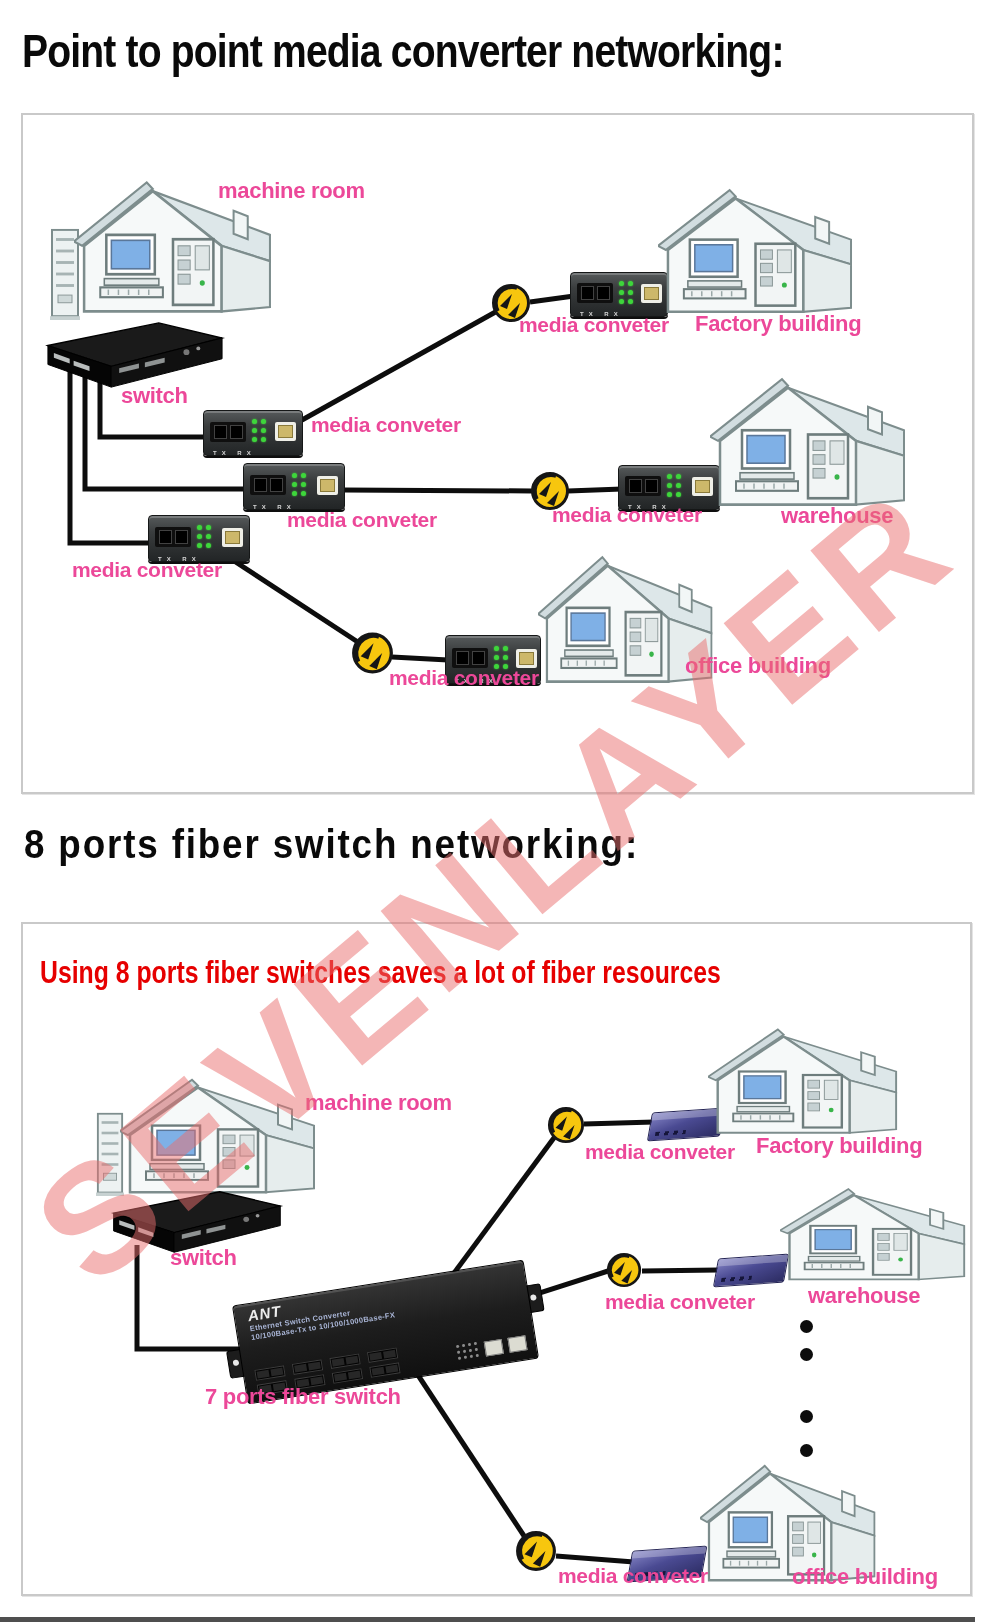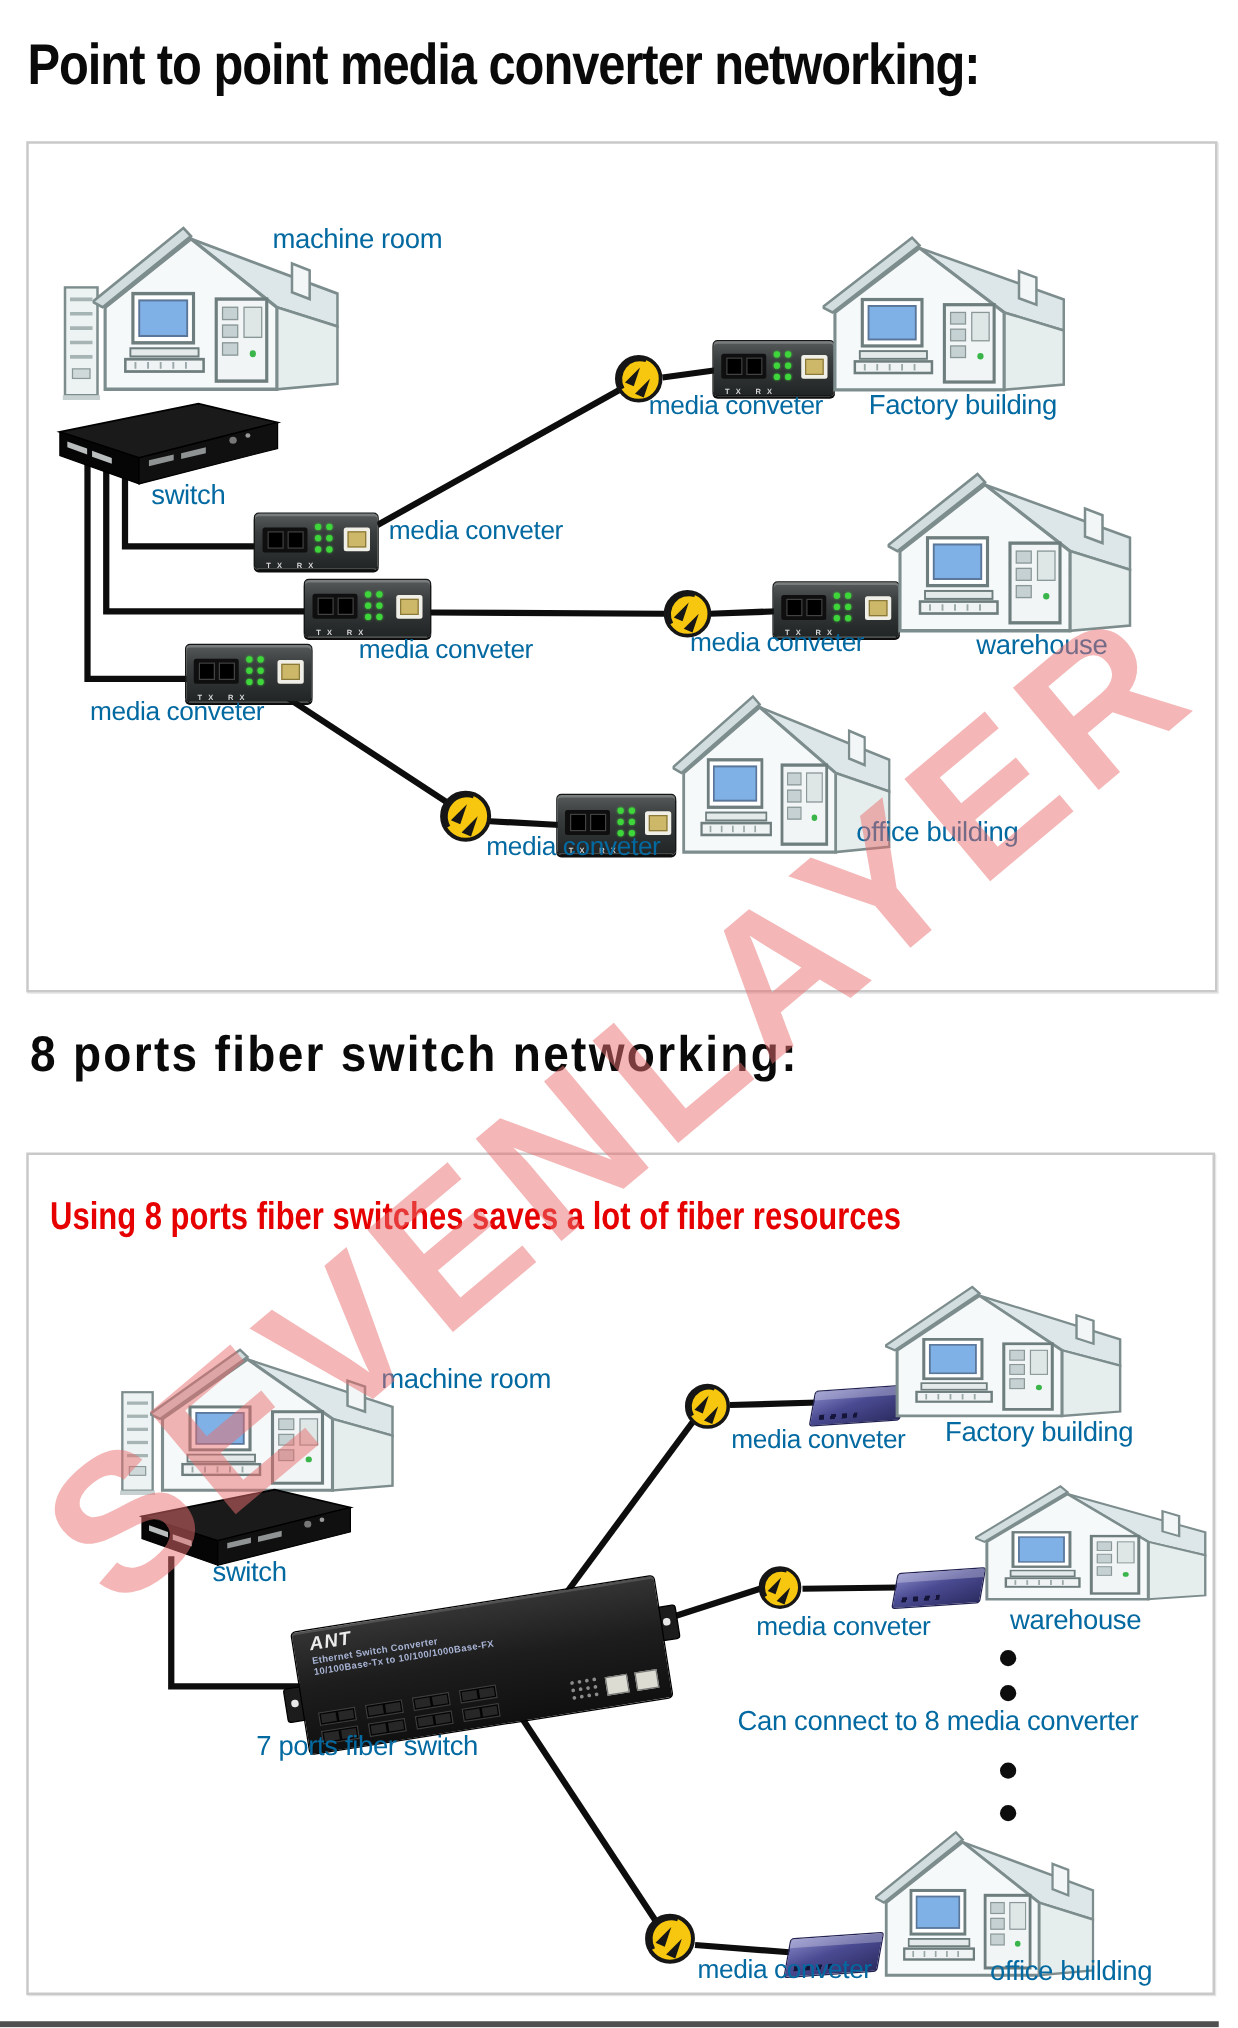--- a/index.html
+++ b/index.html
@@ -6,21 +6,21 @@
   .page{position:relative;width:990px;height:1622px;background:#ffffff;overflow:hidden;
         font-family:"Liberation Sans",sans-serif;}
 
   
   .title1{position:absolute;left:22px;top:24px;font-size:46px;font-weight:700;color:#0a0a0a;
           letter-spacing:-1px;transform:scaleX(.85);transform-origin:left top;white-space:nowrap;z-index:3;}
   .title2{position:absolute;left:24px;top:822px;font-size:40px;font-weight:700;color:#0a0a0a;
           letter-spacing:2px;transform:scaleX(.92);transform-origin:left top;white-space:nowrap;z-index:3;}
   .rednote{position:absolute;left:40px;top:955px;font-size:31px;font-weight:700;color:#e60000;
            transform:scaleX(.8);transform-origin:left top;white-space:nowrap;z-index:3;}
-  .lbl{position:absolute;font-size:21px;font-weight:400;color:#0369a1;letter-spacing:-.3px;
+  .lbl{position:absolute;font-size:21px;font-weight:700;color:#ec4899;letter-spacing:-.3px;
        white-space:nowrap;z-index:3;}
   .lbl.big{font-size:22px;}
 
   
   .dbox{position:absolute;background:#fff;border:2px solid #c9c9c9;box-shadow:1px 1px 0 #e4e4e4;z-index:0;}
 
   
   svg.lines{position:absolute;left:0;top:0;z-index:1;}
 
   
@@ -584,21 +584,20 @@
     <rect x="143" y="96" width="12" height="9" fill="#c6d1d3" stroke="#8a9797" stroke-width="1"></rect>
     <rect x="160" y="70" width="14" height="22" fill="#dfe6e6" stroke="#8a9797" stroke-width="1"></rect>
     <circle cx="167" cy="104" r="2.5" fill="#39b54a"></circle>
   </svg>
 </div>
   <div class="lbl" style="left:605px;top:1290px;">media conveter</div>
   <div class="lbl big" style="left:808px;top:1283px;">warehouse</div>
 
   <div class="vdot" style="left:800px;top:1320px;"></div>
   <div class="vdot" style="left:800px;top:1348px;"></div>
-  <div class="lbl big" style="left:590px;top:1364px;">Can connect to 8 media converter</div>
   <div class="vdot" style="left:800px;top:1410px;"></div>
   <div class="vdot" style="left:800px;top:1444px;"></div>
 
   <div class="spool" style="left:514px;top:1530px;width:44px;height:42px;">
   <svg viewBox="0 0 40 40">
     <circle cx="20" cy="20" r="17.5" fill="#f7c60e" stroke="#161616" stroke-width="3"></circle>
     <path d="M7 28 A 16 16 0 0 1 26 5" stroke="#161616" stroke-width="3.5" fill="none"></path>
     <polygon points="9,23 21,11 16,26" fill="#161616"></polygon>
     <polygon points="17,32 29,20 24,35" fill="#161616"></polygon>
   </svg>

